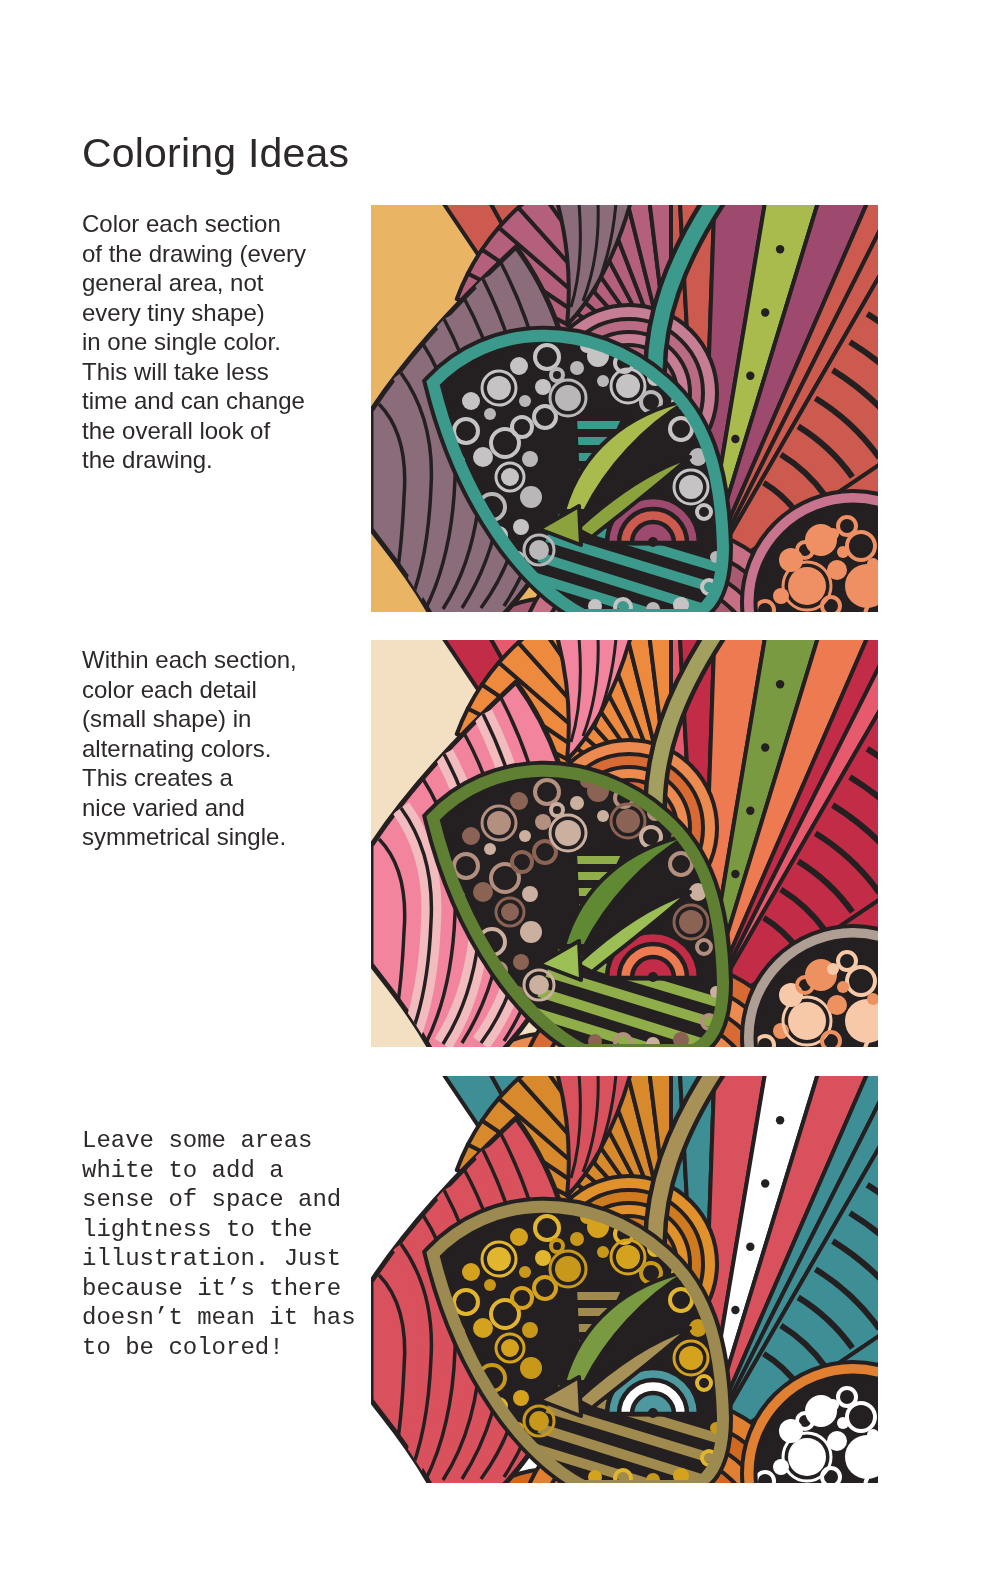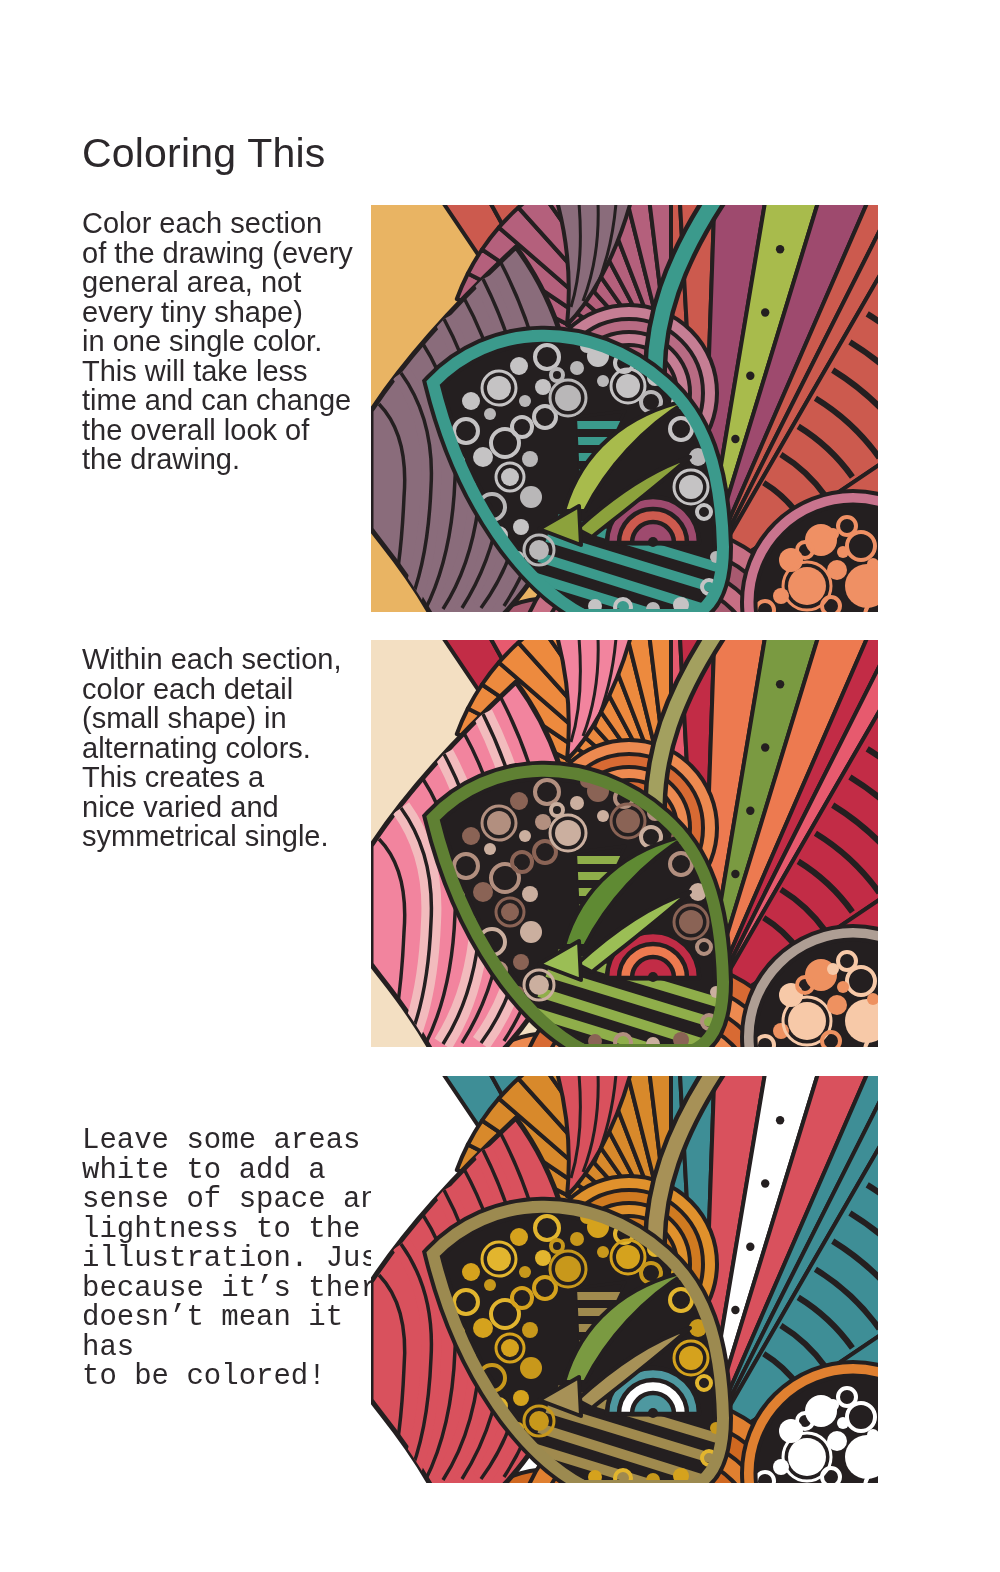--- a/index.html
+++ b/index.html
@@ -1,31 +1,31 @@
 <!DOCTYPE html>
 <html><head>
 <meta charset="utf-8">
 <style>
   html,body{margin:0;padding:0;background:#ffffff;}
   body{width:1000px;height:1572px;position:relative;font-family:"Liberation Sans",sans-serif;overflow:hidden;}
   .page-title{position:absolute;left:82px;top:103px;font-size:41px;font-weight:500;color:#2c282b;letter-spacing:.2px;}
-  .para{position:absolute;left:82px;width:320px;font-size:29px;line-height:29.5px;color:#2c282b;white-space:pre-line;}
+  .para{position:absolute;left:82px;width:320px;font-size:24px;line-height:29.5px;color:#2c282b;white-space:pre-line;}
   .para.p1{top:209px;}
   .para.p2{top:645px;}
   .para.p3{top:1126px;font-family:Liberation Mono, monospace;}
   .illus{position:absolute;left:371px;width:507px;height:407px;}
   .illus.i1{top:205px;}
   .illus.i2{top:640px;}
   .illus.i3{top:1076px;}
   .illus svg{display:block;}
 </style>
 </head>
 <body>
 
-<h1 class="page-title">Coloring This</h1>
+<h1 class="page-title">Coloring Ideas</h1>
 
 <div class="para p1">Color each section
 of the drawing (every
 general area, not
 every tiny shape)
 in one single color.
 This will take less
 time and can change
 the overall look of
 the drawing.</div>

